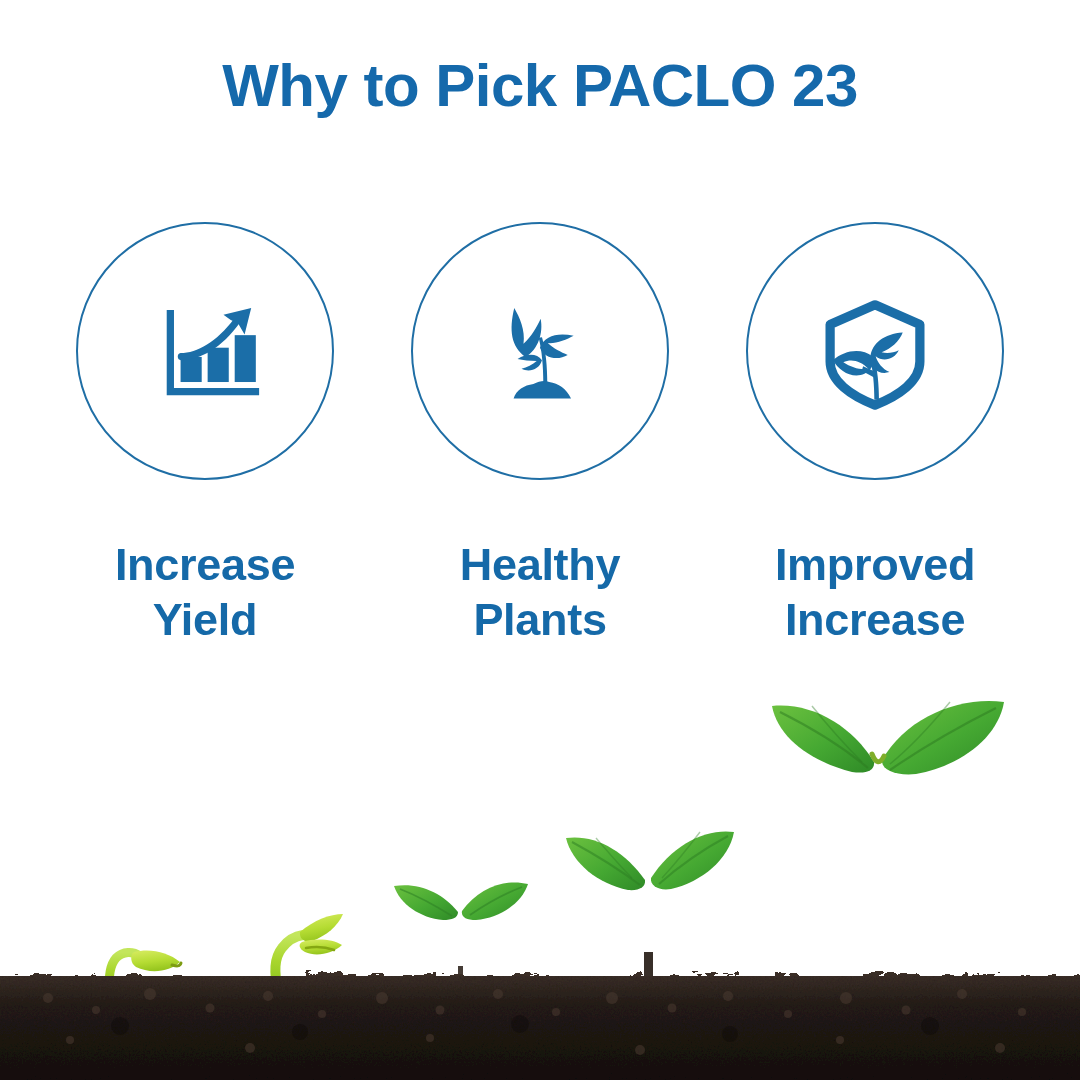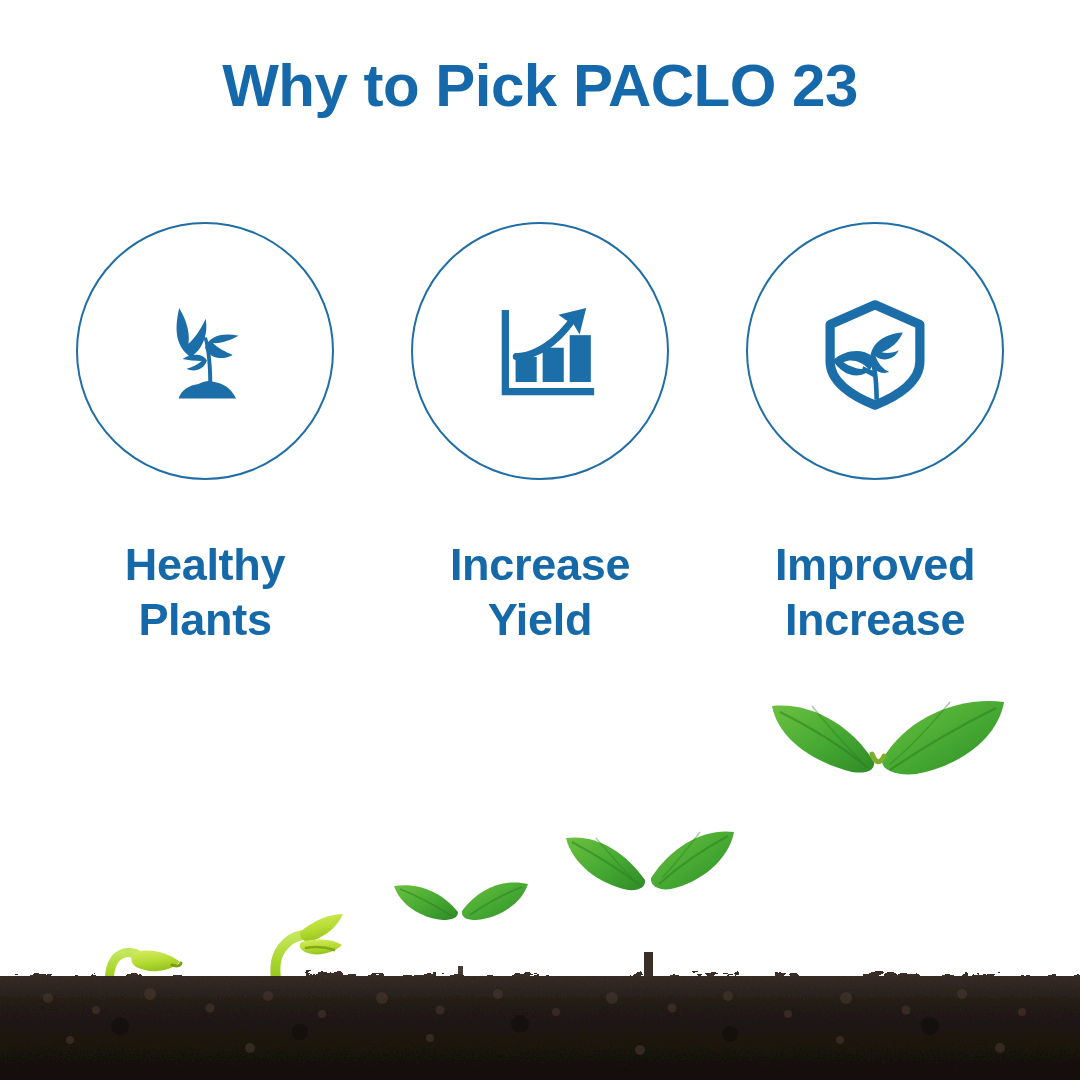--- a/index.html
+++ b/index.html
@@ -100,57 +100,57 @@
   <div id="title">Why to Pick PACLO 23</div>
 
   <div id="features">
 
     <div class="feature">
       <div class="circle">
         <span>
           <svg viewBox="0 0 100 100" xmlns="http://www.w3.org/2000/svg">
             <g fill="#1b6ea8">
 
-              <path d="M30.5 17.5 C26.5 34 28 47 39 54.5 C49 48.5 52.5 36 50.5 25.5 C47.5 32 43.5 39 37.5 44.5 C39 34.5 34.5 24.5 30.5 17.5 Z"></path>
-
-              <path d="M75.5 38.5 C63 36 53.5 38.5 50 47.5 C53 55.5 63.5 57.5 71 53 C66 51 60 48 56 44 C62.5 44.5 70 41.5 75.5 38.5 Z"></path>
-
-              <path d="M33 56 C40 52 47.5 51.5 51.5 57 C49.5 64 42 66.5 36 63.5 C40 62.5 44.5 60 47.5 57.5 C42.5 57.5 37 56.8 33 56 Z"></path>
-
-              <path d="M49 40 C51.5 50 52.5 62 52.5 74 L55.5 74 C55.5 62 54.5 50 51.5 39.5 Z"></path>
-
-              <path d="M30 86 C32 79.5 38 76 45 75 C49.5 73 53 72 57 73.5 C64 74.5 70 78.5 73.5 86 Z"></path>
-            </g>
-          </svg>
-        </span>
-      </div>
-      <div class="feature-label">Healthy
-Plants</div>
-    </div>
-
-    <div class="feature">
-      <div class="circle">
-        <span>
-          <svg viewBox="0 0 100 100" xmlns="http://www.w3.org/2000/svg">
-            <g fill="#1b6ea8">
-
               <path d="M21 19 L26.5 19 L26.5 78 L91 78 L91 83.5 L21 83.5 Z"></path>
 
               <rect x="31.5" y="54.5" width="16" height="19"></rect>
               <rect x="52" y="47.5" width="16" height="26"></rect>
               <rect x="72.5" y="38" width="16" height="35.5"></rect>
 
               <path d="M31.5 51.5 C44 51.5 59 43 72 25.5 L76.5 28.5 C63 47.5 46.5 57 31.8 57 A2.8 2.8 0 0 1 31.5 51.5 Z"></path>
               <path d="M64 22.5 L85 17.5 L80 37.5 L75 29 L69.5 26.5 Z"></path>
             </g>
           </svg>
         </span>
       </div>
       <div class="feature-label">Increase
 Yield</div>
+    </div>
+
+    <div class="feature">
+      <div class="circle">
+        <span>
+          <svg viewBox="0 0 100 100" xmlns="http://www.w3.org/2000/svg">
+            <g fill="#1b6ea8">
+
+              <path d="M30.5 17.5 C26.5 34 28 47 39 54.5 C49 48.5 52.5 36 50.5 25.5 C47.5 32 43.5 39 37.5 44.5 C39 34.5 34.5 24.5 30.5 17.5 Z"></path>
+
+              <path d="M75.5 38.5 C63 36 53.5 38.5 50 47.5 C53 55.5 63.5 57.5 71 53 C66 51 60 48 56 44 C62.5 44.5 70 41.5 75.5 38.5 Z"></path>
+
+              <path d="M33 56 C40 52 47.5 51.5 51.5 57 C49.5 64 42 66.5 36 63.5 C40 62.5 44.5 60 47.5 57.5 C42.5 57.5 37 56.8 33 56 Z"></path>
+
+              <path d="M49 40 C51.5 50 52.5 62 52.5 74 L55.5 74 C55.5 62 54.5 50 51.5 39.5 Z"></path>
+
+              <path d="M30 86 C32 79.5 38 76 45 75 C49.5 73 53 72 57 73.5 C64 74.5 70 78.5 73.5 86 Z"></path>
+            </g>
+          </svg>
+        </span>
+      </div>
+      <div class="feature-label">Healthy
+Plants</div>
     </div>
 
     <div class="feature">
       <div class="circle">
         <span>
           <svg viewBox="0 0 100 100" xmlns="http://www.w3.org/2000/svg">
             <g fill="none" stroke="#1b6ea8" stroke-width="7" stroke-linejoin="round" stroke-linecap="round">
               <path d="M50 15 L84 30 L84 58 C84 73 68 84 50 91 C32 84 16 73 16 58 L16 30 Z"></path>
             </g>
             <g fill="#1b6ea8">

